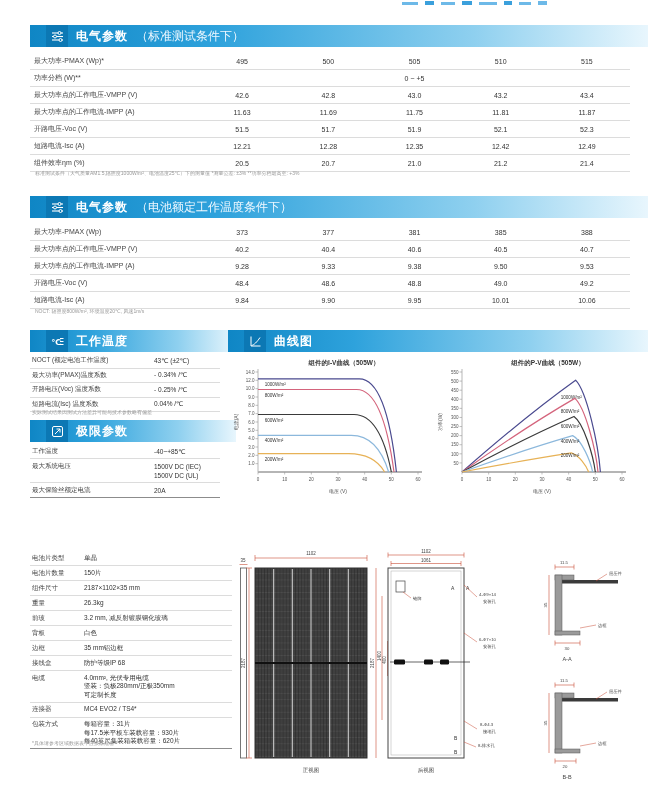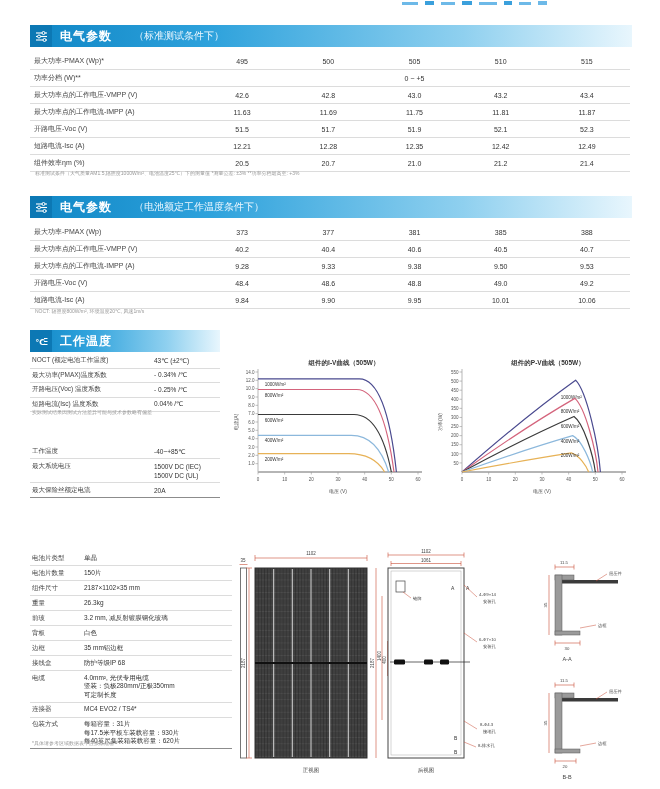--- a/index.html
+++ b/index.html
@@ -1,24 +1,24 @@
 <!DOCTYPE html>
 <html><head>
 <meta charset="utf-8">
 <style>
   html,body{margin:0;padding:0;background:#fff;}
   .page{position:relative;width:660px;height:789px;overflow:hidden;background:#fff;
         font-family:"Liberation Sans","DejaVu Sans",sans-serif;color:#333;}
   .abs{position:absolute;}
   
   .sec-header{position:absolute;height:22px;display:flex;align-items:center;
-    background:linear-gradient(90deg,#0f86c5 0%,#2ea2dc 30%,#8fd0ef 72%,#e8f6fd 100%);}
+    background:linear-gradient(90deg,#0f86c5 0%,#2ea2dc 30%,#8fd0ef 72%,#e8f6fd 100%);padding-left:16px;}
   .icon-box{width:22px;height:22px;background:#0c78b4;display:flex;align-items:center;justify-content:center;flex:0 0 22px;}
   .sec-title{color:#fff;font-weight:bold;font-size:12px;margin-left:8px;letter-spacing:1px;white-space:nowrap;}
-  .sec-sub{color:#eef8ff;font-size:10px;margin-left:22px;white-space:nowrap;}
+  .sec-sub{color:#eef8ff;font-size:12px;margin-left:8px;white-space:nowrap;}
   
   .t-row{display:flex;align-items:center;height:16px;border-bottom:1px solid #dcdcdc;font-size:7px;}
   .t-label{flex:0 0 165px;color:#444;padding-left:4px;white-space:nowrap;}
   .t-val{flex:1;text-align:center;color:#333;}
   .t-span{flex:1;text-align:center;color:#333;}
   
   .kv-row{display:flex;border-bottom:1px solid #dcdcdc;font-size:6.5px;align-items:center;height:13.5px;}
   .kv-label{flex:0 0 122px;color:#444;padding-left:2px;white-space:nowrap;}
   .kv-value{flex:1;color:#333;}
   .ml-row{display:flex;border-bottom:1px solid #dcdcdc;font-size:6.5px;padding:2.5px 0;}
@@ -207,20 +207,30 @@
         <div class="kv-label">开路电压(Voc) 温度系数</div>
         <div class="kv-value">- 0.25% /℃</div>
       </div>
       <div class="kv-row">
         <div class="kv-label">短路电流(Isc) 温度系数</div>
         <div class="kv-value">0.04% /℃</div>
       </div>
     </div>
   <div class="abs footnote" style="left:32px;top:409px">实际测试结果因测试方法差异可能与技术参数略有偏差</div>
 
+  <div class="sec-header" style="left:30px;top:420px;width:190px">
+    <div class="icon-box">
+      <svg width="13" height="13" viewBox="0 0 13 13">
+          <rect x="1.5" y="1.5" width="10" height="10" rx="1.5" fill="none" stroke="#fff" stroke-width="1"></rect>
+          <line x1="4" y1="9" x2="9" y2="4" stroke="#fff" stroke-width="1"></line>
+          <polyline points="5.5,4 9,4 9,7.5" fill="none" stroke="#fff" stroke-width="1"></polyline>
+        </svg>
+    </div>
+    <span class="sec-title">极限参数</span>
+  </div>
   <div class="abs" id="limits-rows" style="left:30px;top:444px;width:190px">
       <div class="lim-row">
         <div class="lim-label">工作温度</div>
         <div class="lim-lines">
           <div>-40~+85℃</div>
         </div>
       </div>
       <div class="lim-row">
         <div class="lim-label">最大系统电压</div>
         <div class="lim-lines">
@@ -229,20 +239,29 @@
         </div>
       </div>
       <div class="lim-row strong-bottom">
         <div class="lim-label">最大保险丝额定电流</div>
         <div class="lim-lines">
           <div>20A</div>
         </div>
       </div>
     </div>
 
+  <div class="sec-header" style="left:228px;top:330px;width:404px">
+    <div class="icon-box">
+      <svg width="13" height="13" viewBox="0 0 13 13">
+          <polyline points="2,1.5 2,11 11.5,11" fill="none" stroke="#fff" stroke-width="1"></polyline>
+          <path d="M2.5,10.5 C5,10 8,7 11,2.5" fill="none" stroke="#fff" stroke-width="1"></path>
+        </svg>
+    </div>
+    <span class="sec-title">曲线图</span>
+  </div>
   <svg id="iv-chart" class="abs" style="left:232px;top:356px" width="196" height="148">
       <text x="112" y="9" font-size="6.5" font-weight="bold" fill="#333" text-anchor="middle">组件的I-V曲线（505W）</text>
       <line x1="26" y1="13" x2="26" y2="116" stroke="#999" stroke-width="0.7"></line>
       <line x1="26" y1="116" x2="190" y2="116" stroke="#b5b5b5" stroke-width="2"></line>
       <line x1="26" y1="116" x2="26" y2="118.5" stroke="#999" stroke-width="0.6"></line>
       <text x="26" y="125" font-size="4.5" fill="#555" text-anchor="middle">0</text>
       <line x1="52.666666666666664" y1="116" x2="52.666666666666664" y2="118.5" stroke="#999" stroke-width="0.6"></line>
       <text x="52.666666666666664" y="125" font-size="4.5" fill="#555" text-anchor="middle">10</text>
       <line x1="79.33333333333333" y1="116" x2="79.33333333333333" y2="118.5" stroke="#999" stroke-width="0.6"></line>
       <text x="79.33333333333333" y="125" font-size="4.5" fill="#555" text-anchor="middle">20</text>

